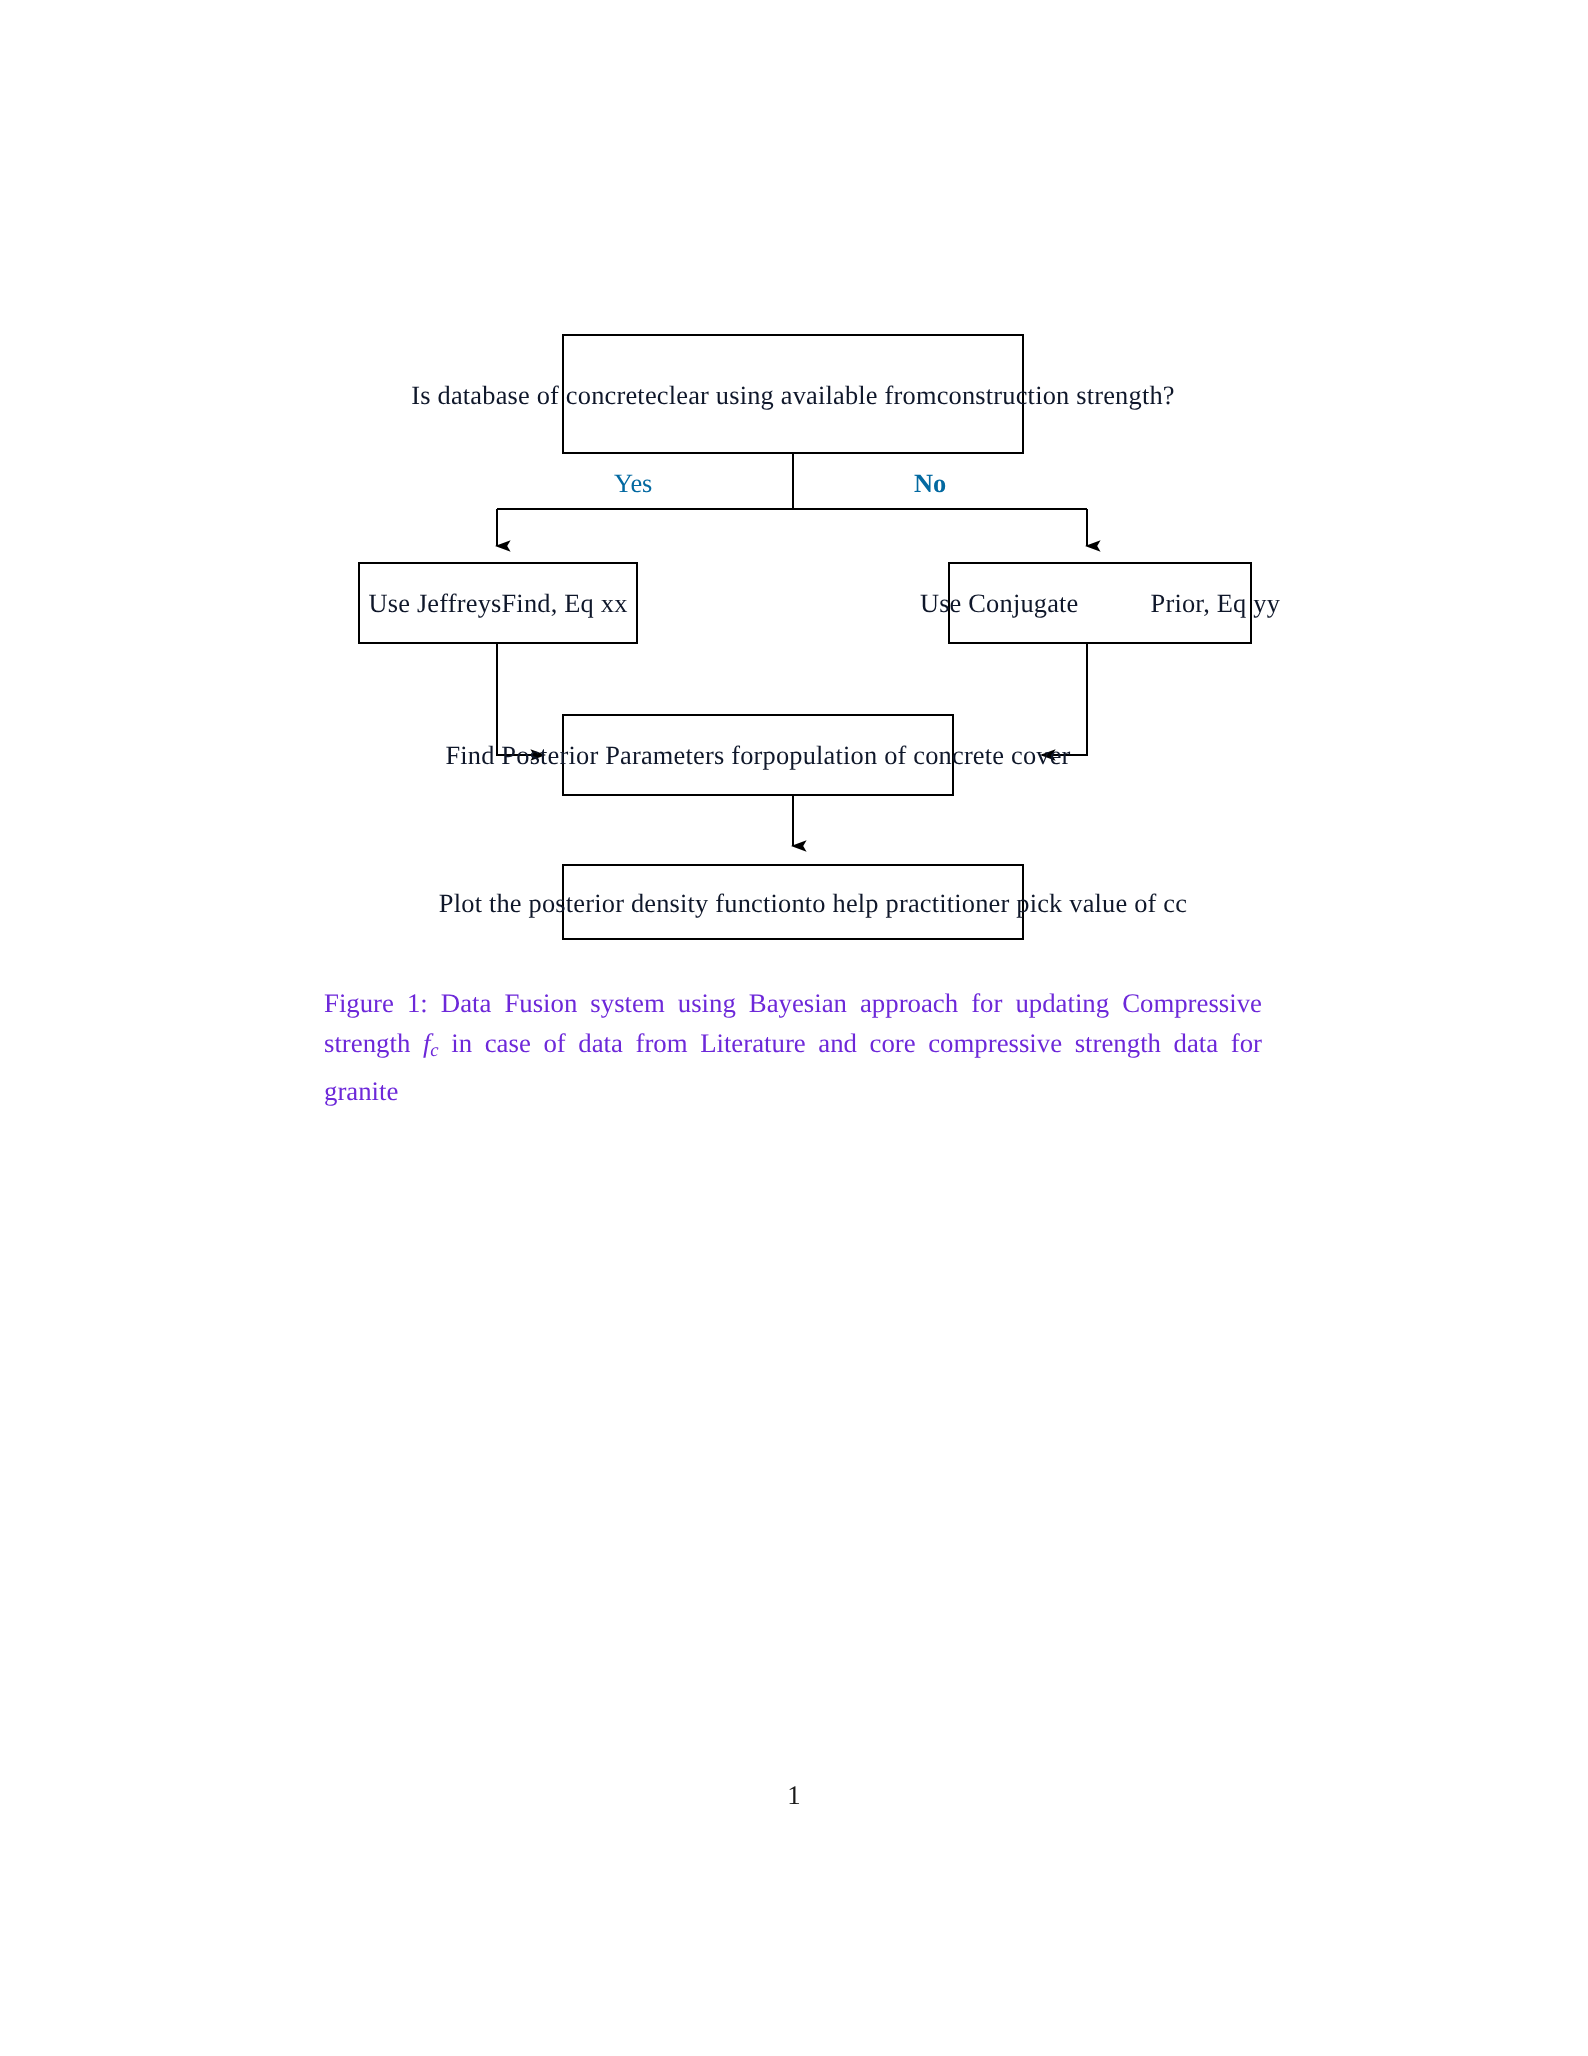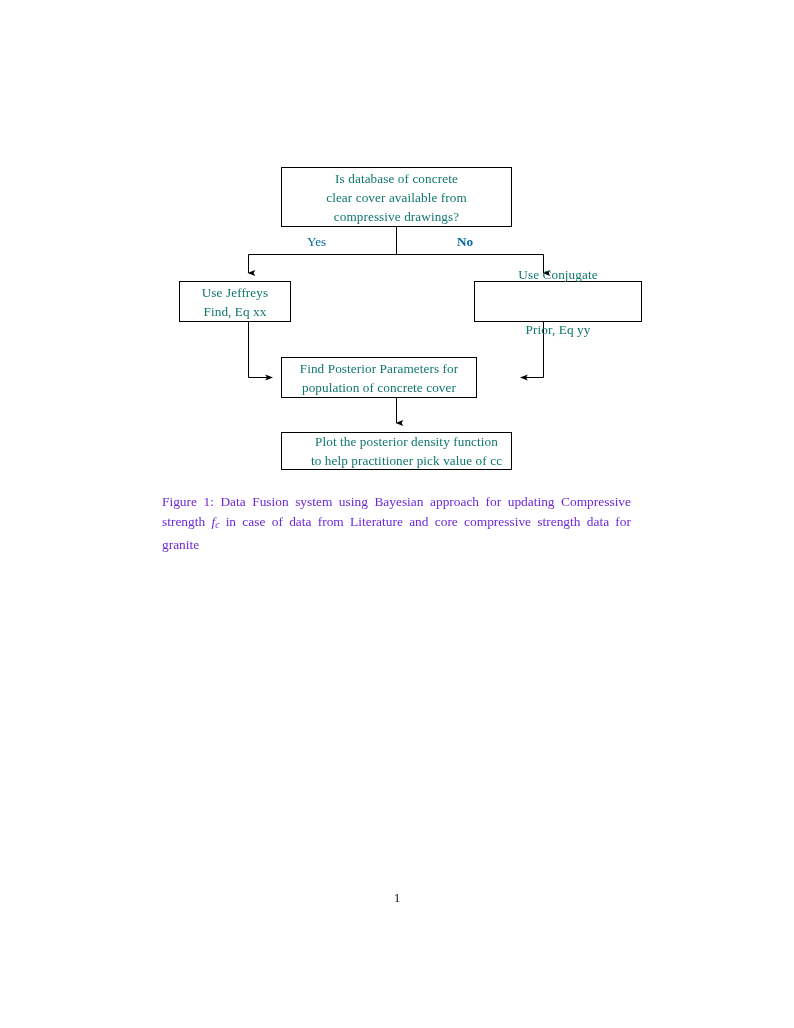--- a/index.html
+++ b/index.html
@@ -29,35 +29,35 @@
     left: 0;
     top: 0;
   }
 
   .node {
     position: absolute;
     box-sizing: border-box;
     border: 1px solid #000000;
     background: #ffffff;
     display: flex;
-    flex-direction: column;
+    flex-direction: row;
     align-items: center;
     justify-content: center;
     text-align: center;
     font-size: 13.2px;
     line-height: 19px;
     letter-spacing: 0.1px;
-    color: #0f766e;
+    color: #0f172a;
   }
   .node .ln { display: block; white-space: nowrap; }
 
   
   #node-question { left: 281px; top: 167px; width: 231px; height: 60px; }
-  #node-jeffreys { left: 179px; top: 281px; width: 112px; height: 41px; }
-  #node-conjugate { left: 474px; top: 281px; width: 168px; height: 41px; gap: 36px; }
+  #node-jeffreys { left: 179px; top: 281px; width: 140px; height: 41px; }
+  #node-conjugate { left: 474px; top: 281px; width: 152px; height: 41px; gap: 36px; }
   #node-posterior { left: 281px; top: 357px; width: 196px; height: 41px; }
   #node-plot { left: 281px; top: 432px; width: 231px; height: 38px; padding-left: 20px; }
 
   .edge-label {
     position: absolute;
     font-size: 13.2px;
     line-height: 16px;
     color: #0369a1;
     white-space: nowrap;
   }
@@ -128,22 +128,22 @@
       <path d="M248.5,322 L248.5,377.5 L272,377.5" marker-end="url(#arrowright)"></path>
 
       <path d="M543.5,322 L543.5,377.5 L521,377.5" marker-end="url(#arrowleft)"></path>
 
       <path d="M396.5,398 L396.5,423" marker-end="url(#arrowdown)"></path>
     </g>
   </svg>
 
   <div class="node" id="node-question">
     <span class="ln">Is database of concrete</span>
-    <span class="ln">clear cover available from</span>
-    <span class="ln">compressive drawings?</span>
+    <span class="ln">clear using available from</span>
+    <span class="ln">construction strength?</span>
   </div>
 
   <div class="node" id="node-jeffreys">
     <span class="ln">Use Jeffreys</span>
     <span class="ln">Find, Eq xx</span>
   </div>
 
   <div class="node" id="node-conjugate">
     <span class="ln">Use Conjugate</span>
     <span class="ln">Prior, Eq yy</span>

